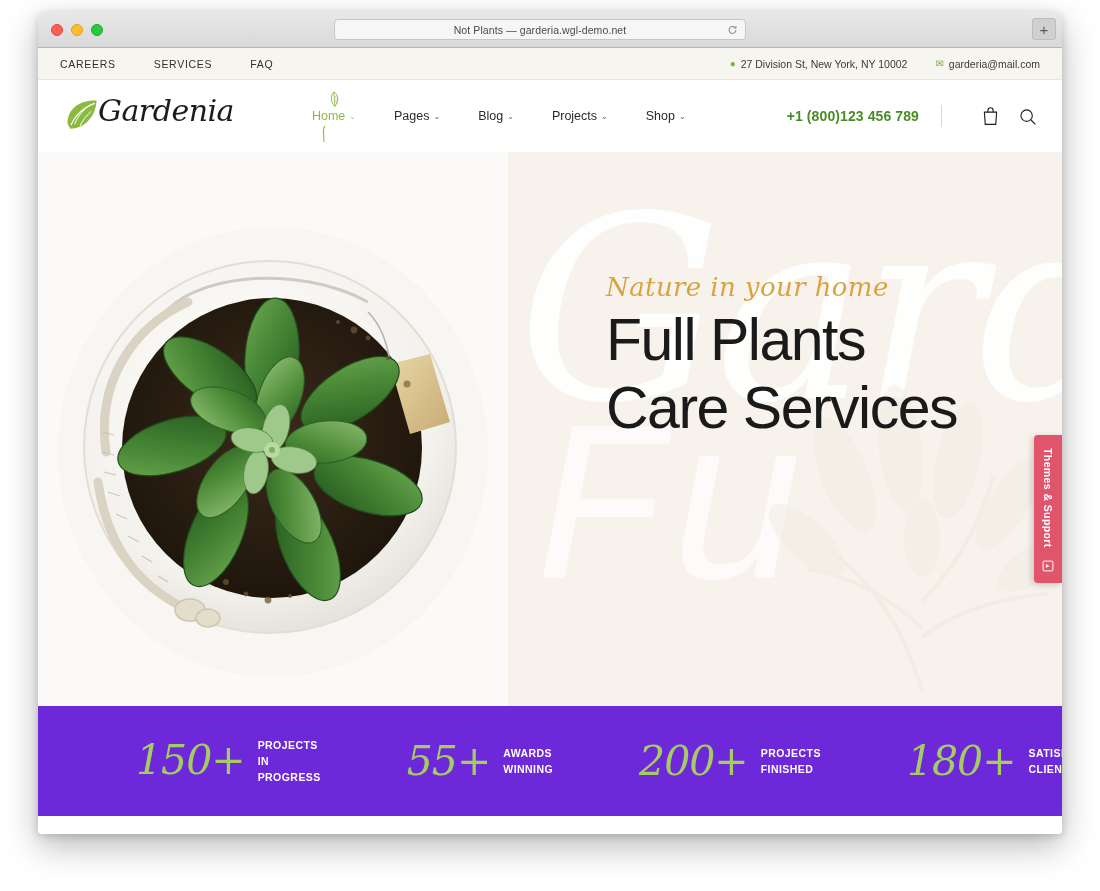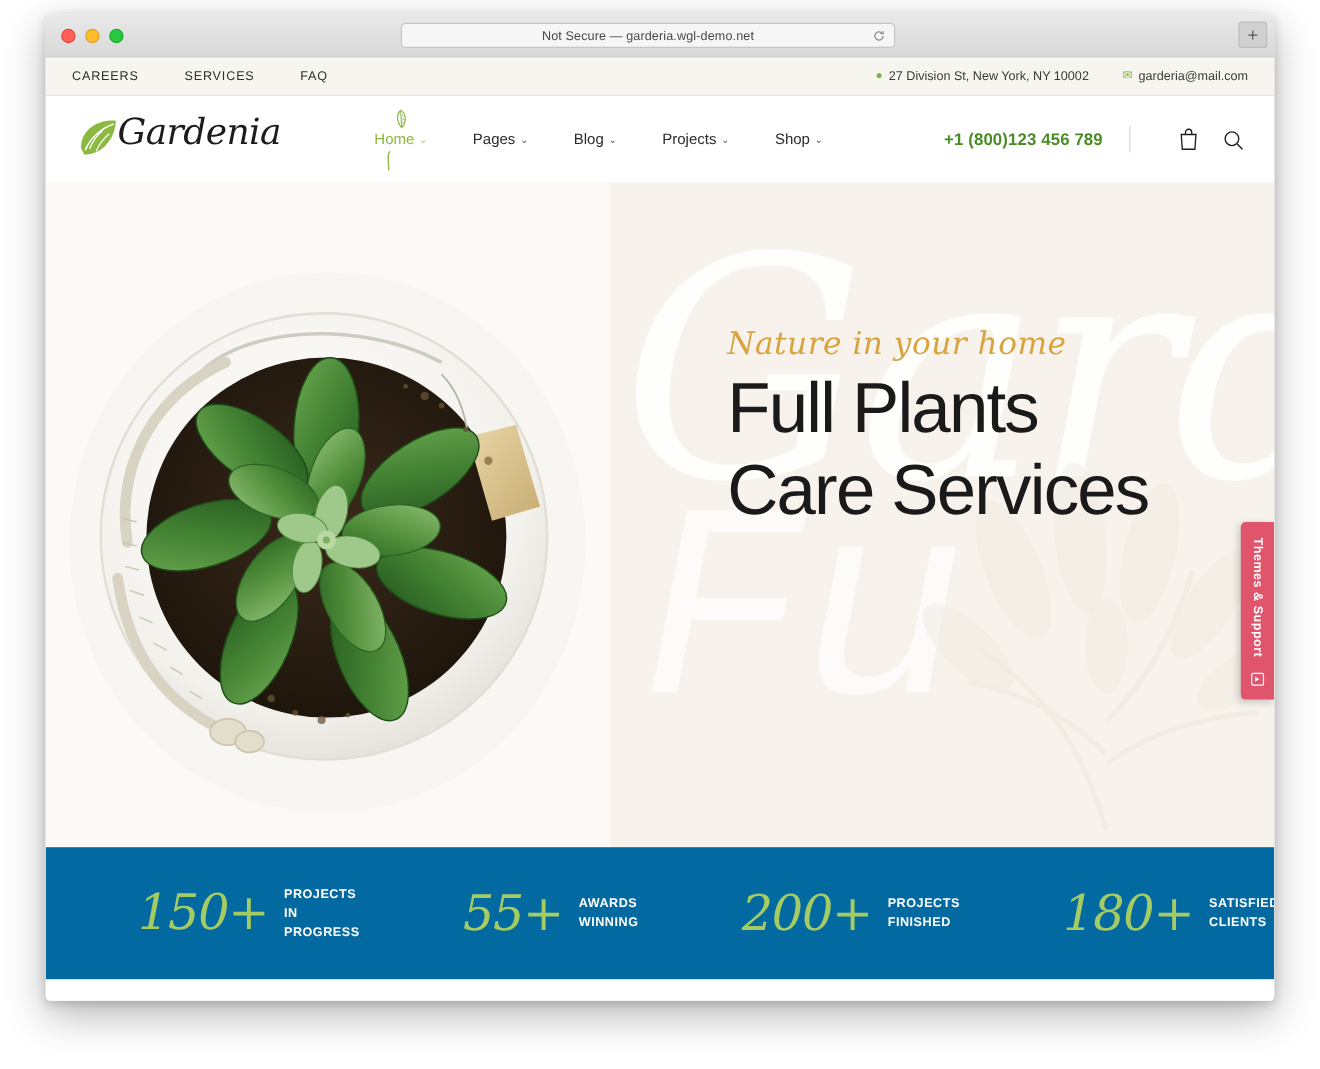--- a/index.html
+++ b/index.html
@@ -310,24 +310,24 @@
   .support-tab .book-icon {
     margin-top: 11px;
     width: 14px; height: 14px;
     color: #ffffff;
   }
 
   
   .stats {
     position: relative;
     height: 110px;
-    background: #0369a1;
-    display: flex;
-    align-items: center;
-    padding-left: 77px;
+    background: #6d28d9;
+    display: flex;
+    align-items: center;
+    padding-left: 98px;
     z-index: 4;
   }
   .stat {
     display: flex;
     align-items: center;
     gap: 13px;
     margin-right: 86px;
   }
   .stat-num {
     font-family: "DejaVu Serif", serif;
@@ -352,21 +352,21 @@
 
 <div class="browser-window">
 
   <div class="titlebar">
     <div class="traffic-lights">
       <div class="light red"></div>
       <div class="light yellow"></div>
       <div class="light green"></div>
     </div>
     <div class="urlbar">
-      <span class="url-text">Not Secure — garderia.wgl-demo.net</span>
+      <span class="url-text">Not Plants — garderia.wgl-demo.net</span>
       <svg class="reload-icon" viewBox="0 0 16 16" fill="none" stroke="currentColor" stroke-width="1.5">
         <path d="M13 8a5 5 0 1 1-1.6-3.7"></path>
           <path d="M13 2v3.2h-3.2"></path>
       </svg>
     </div>
     <div class="newtab-btn">+</div>
   </div>
 
   <div class="page">
 

